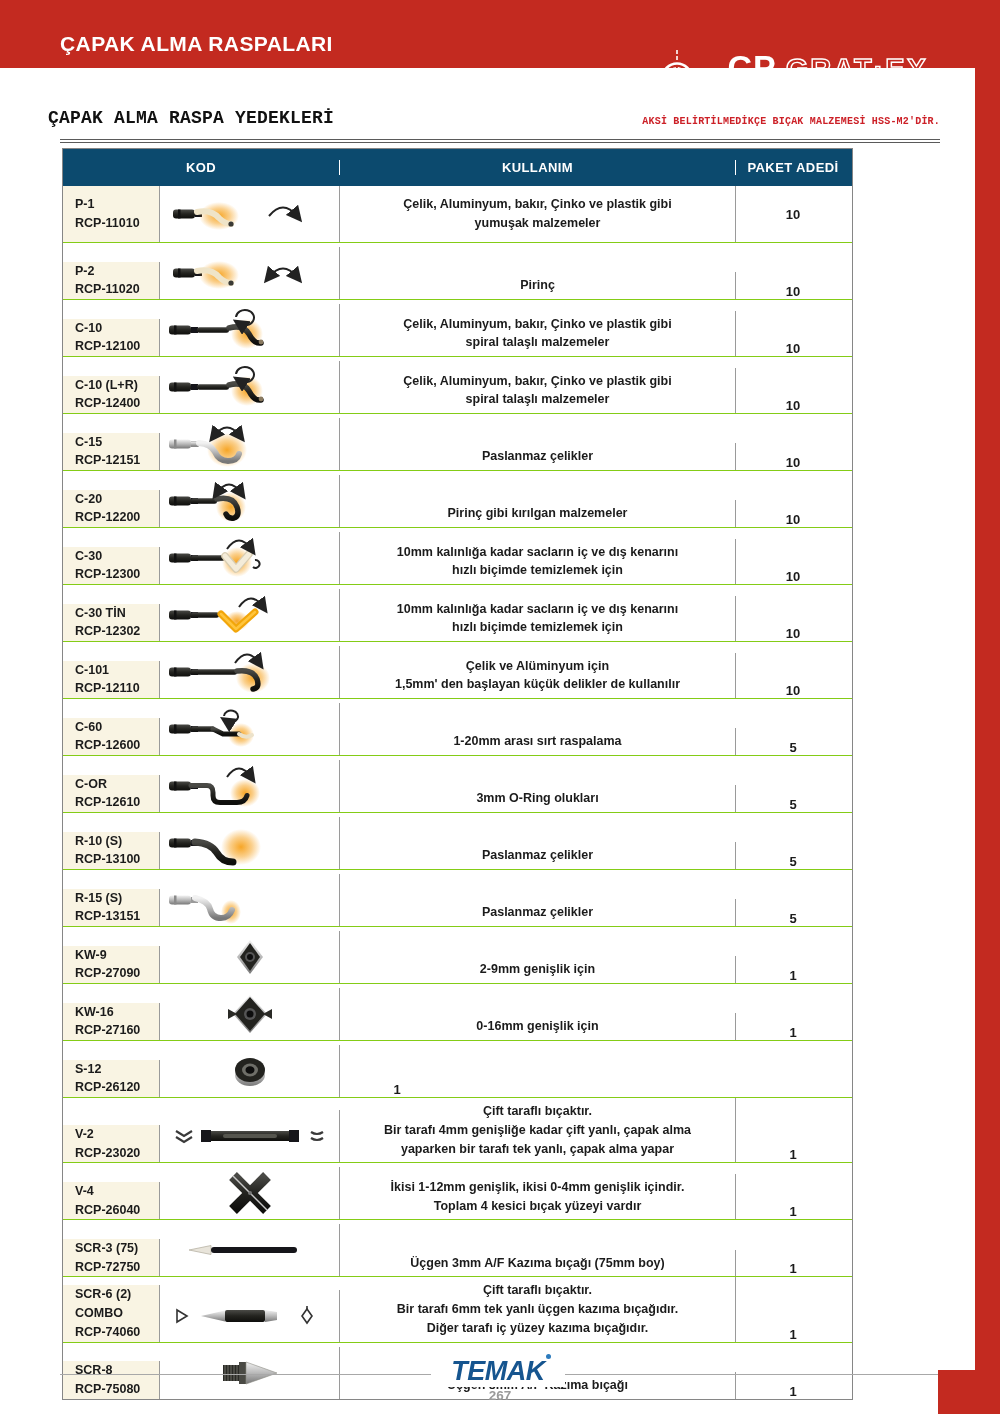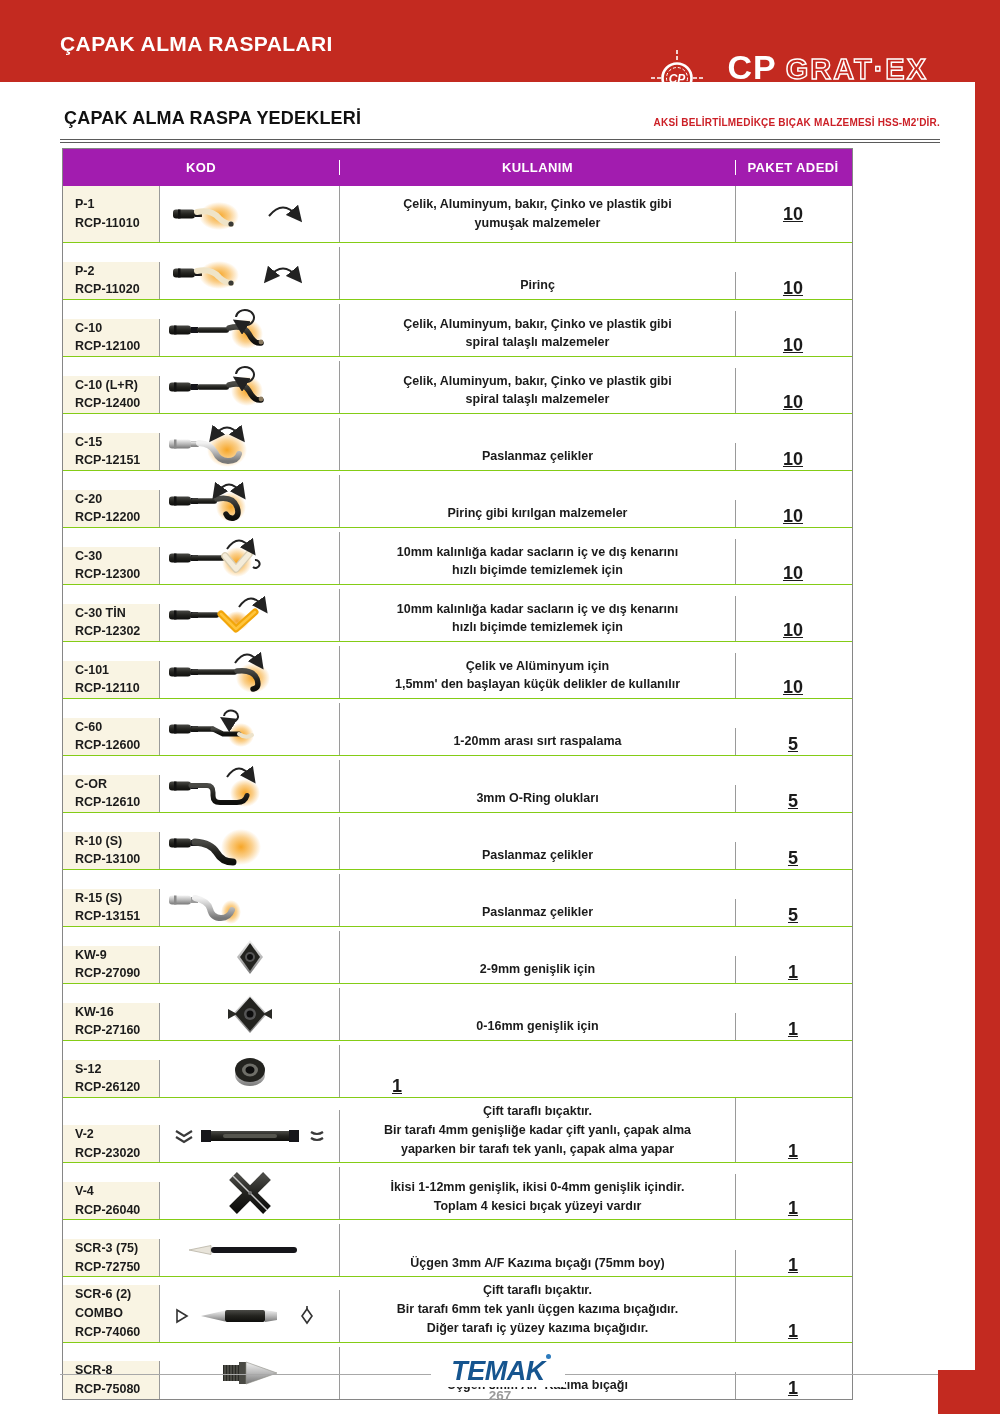--- a/index.html
+++ b/index.html
@@ -1,50 +1,50 @@
 <!DOCTYPE html>
 <html><head>
 <meta charset="utf-8">
 <style>
   html,body{margin:0;padding:0;background:#e8e8e8;}
   .page{position:relative;width:1000px;height:1414px;background:#ffffff;overflow:hidden;
         font-family:"Liberation Sans",sans-serif;color:#1b1b1b;}
   
   .side-band{position:absolute;top:0;right:0;width:25px;height:1414px;background:#c32a20;}
   .corner-block{position:absolute;right:0;bottom:0;width:62px;height:44px;background:#c32a20;}
-  .hdr{position:absolute;top:0;left:0;width:1000px;height:82px;background:#c32a20;}
+  .hdr{position:absolute;top:0;left:0;width:1000px;height:68px;background:#c32a20;}
   .hdr-title{position:absolute;left:60px;top:32px;color:#fff;font-size:21px;font-weight:bold;letter-spacing:.4px;}
   .logo{position:absolute;right:72px;top:17px;display:flex;align-items:center;gap:12px;margin-top:32px;}
   .logo-right{display:flex;flex-direction:column;align-items:flex-end;}
   .logo-row{display:flex;align-items:baseline;gap:9px;}
   .logo-cp{color:#fff;font-size:34px;font-weight:bold;letter-spacing:1px;line-height:1;}
   .logo-name{font-size:29px;font-weight:bold;letter-spacing:2px;line-height:1;color:transparent;
              -webkit-text-stroke:1.4px #ffffff;}
   .logo-sub{color:#fff;font-size:17px;font-weight:bold;letter-spacing:.6px;margin-top:3px;}
   
-  .section-head{position:absolute;left:64px;right:60px;top:108px;display:flex;justify-content:space-between;align-items:flex-end;}
+  .section-head{position:absolute;left:48px;right:60px;top:108px;display:flex;justify-content:space-between;align-items:flex-end;font-family:Liberation Mono, monospace;}
   .section-title{font-size:18px;font-weight:bold;letter-spacing:.2px;color:#111;}
   .section-note{font-size:10px;font-weight:bold;color:#cc2027;letter-spacing:.2px;padding-bottom:1px;}
   .dline{position:absolute;left:60px;right:60px;top:139px;height:2px;border-top:1px solid #5a5a5a;border-bottom:1px solid #5a5a5a;}
   
   .tbl{position:absolute;left:62px;top:148px;width:791px;border:1px solid #868686;box-sizing:border-box;background:#fff;}
-  .thead{display:flex;background:#a21caf;height:37px;align-items:center;}
+  .thead{display:flex;background:#0c4a6e;height:37px;align-items:center;}
   .th{color:#fff;font-size:13px;font-weight:bold;text-align:center;letter-spacing:.4px;box-sizing:border-box;}
   .th-kod{width:277px;border-right:1px solid #fff;}
   .th-kullanim{width:396px;border-right:1px solid #fff;}
   .th-paket{width:114px;}
   .trow{display:flex;min-height:56px;background:#fff;}
   .trow + .trow{border-top:1px solid #84cc16;align-items:flex-end;}
   .cell{box-sizing:border-box;display:flex;align-items:center;}
   .c-code{width:97px;background:#f9f4e3;border-right:1px solid #9a9a9a;padding-left:12px;
           font-size:12.5px;font-weight:bold;line-height:1.5;}
   .c-img{width:180px;border-right:1px solid #9a9a9a;justify-content:center;}
   .c-usage{width:396px;border-right:1px solid #9a9a9a;justify-content:center;text-align:center;
            font-size:12.5px;font-weight:bold;line-height:1.5;padding:4px 10px;}
-  .c-qty{width:114px;justify-content:center;font-size:18px;font-weight:bold;text-decoration:underline;}
+  .c-qty{width:114px;justify-content:center;font-size:13px;font-weight:bold;}
   
   .footer-line{position:absolute;left:60px;right:60px;top:1374px;height:1px;background:#a8a8a8;}
   .brand-wrap{position:absolute;left:0;width:996px;top:1356px;text-align:center;}
   .brand{position:relative;display:inline-block;background:#fff;padding:0 20px;color:#16558f;
          font-size:27px;font-weight:bold;font-style:italic;letter-spacing:-.5px;}
   .brand::after{content:'';position:absolute;top:-2px;right:14px;width:5px;height:5px;border-radius:50%;background:#2d7bbd;}
   .pagenum{position:absolute;left:0;width:1000px;top:1388px;text-align:center;color:#9a9a9a;
            font-size:13.5px;font-weight:bold;}
 </style>
 </head>

